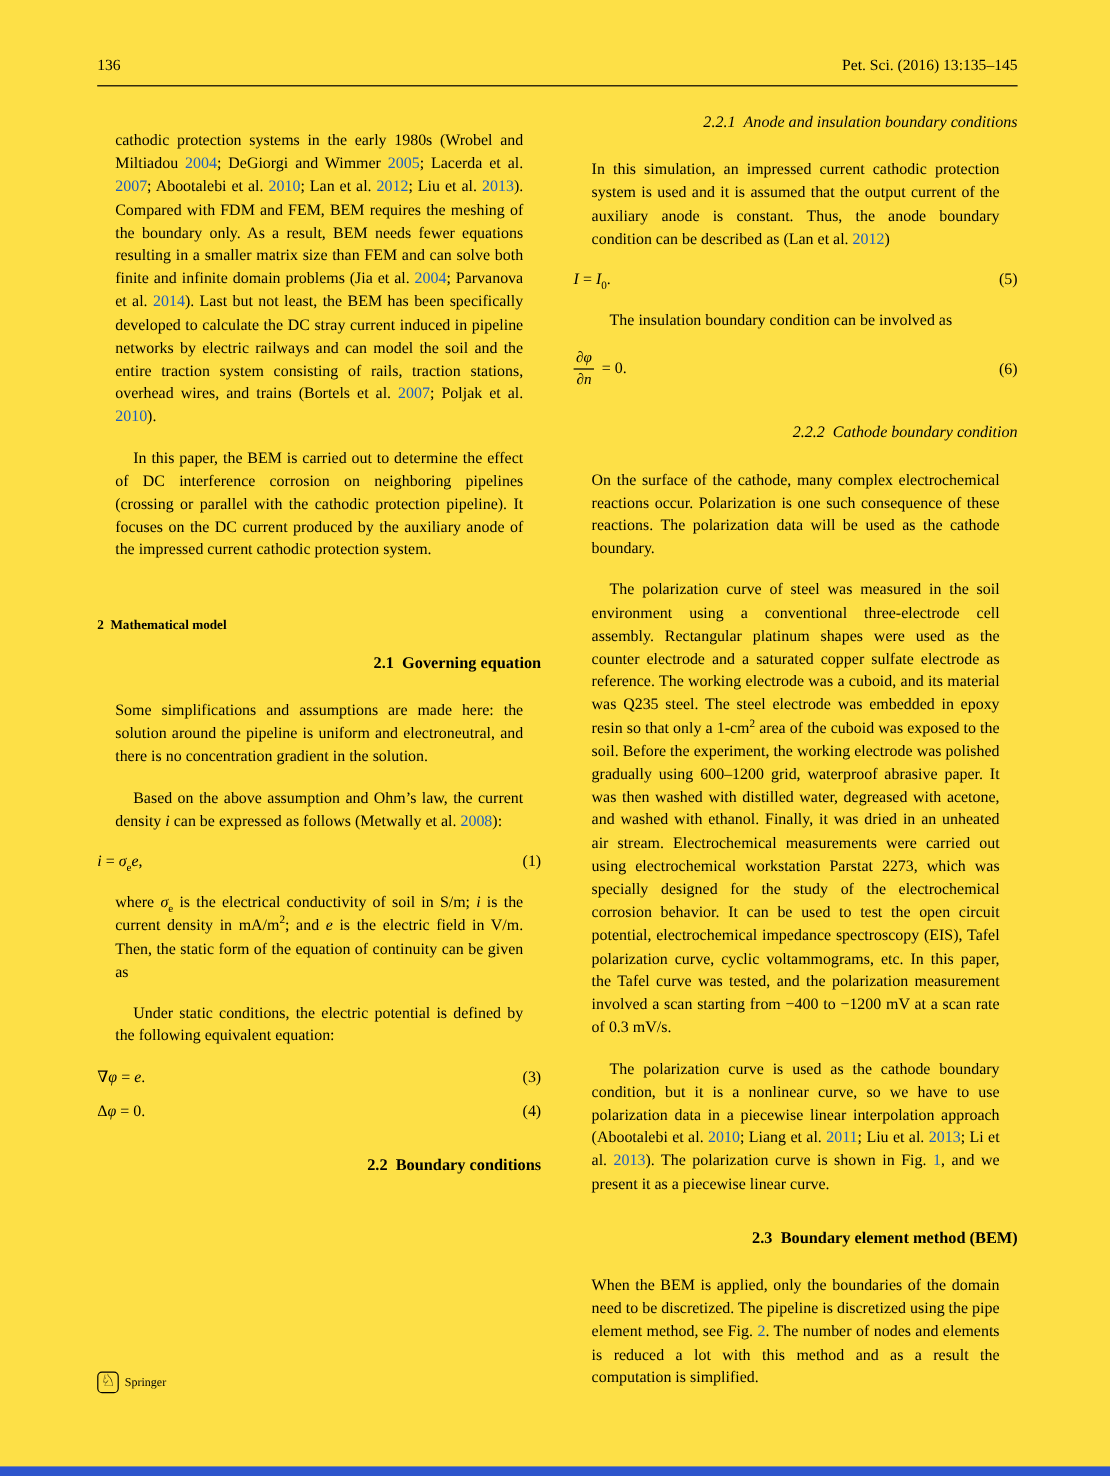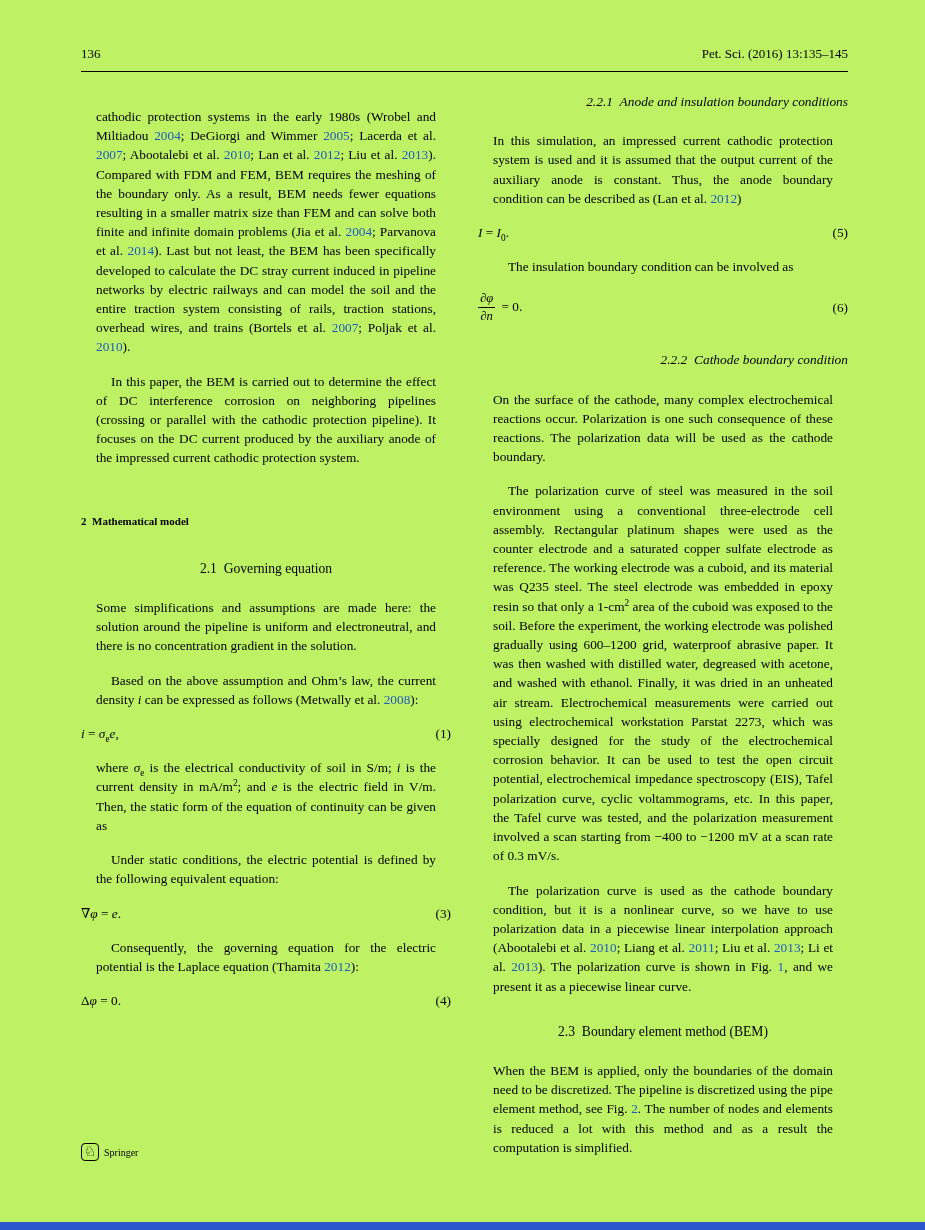--- a/index.html
+++ b/index.html
@@ -2,21 +2,21 @@
 <html lang="en" style="--link-color: #1d5cc0; --bar-color: #2d55cc;"><head>
 <meta charset="utf-8">
 <style>
   * { margin: 0; padding: 0; box-sizing: border-box; }
   html, body { background: #e9e9e9; }
   body { font-family: "Liberation Serif", "DejaVu Serif", serif; color: #000; }
   .page {
     position: relative;
     width: 925px;
     height: 1230px;
-    background: #bef264;
+    background: #fde047;
     margin: 0 auto;
     overflow: hidden;
   }
   .content { padding: 46px 77px 0 81px; }
   .header {
     display: flex;
     justify-content: space-between;
     align-items: flex-end;
     font-size: 13px;
     padding-bottom: 9px;
@@ -33,23 +33,23 @@
   .col p { margin: 15px; }
   .col p.indent { text-indent: 15px; }
   h2.sec {
     font-size: 11px;
     font-weight: bold;
     margin: 44px 0 0 0;
     text-align: left;
   }
   h3.subsec {
     font-size: 13.6px;
-    font-weight: normal;
-    margin: 28px 0 20px 0;
-    text-align: center;
+    font-weight: bold;
+    margin: 12px 0 20px 0;
+    text-align: right;
   }
   h4.subsubsec {
     font-size: 13.4px;
     font-weight: normal;
     font-style: italic;
     margin: 0 0 20px 0;
     text-align: right;
   }
   h4.subsubsec.mt { margin-top: 26px; }
   h3.subsec.mt2 { margin-top: 26px; }
@@ -136,27 +136,27 @@
         <p><span>where </span><span class="it">σ</span><sub>e</sub><span> is the electrical conductivity of soil in S/m; </span><span class="it">i</span><span> is the current density in mA/m</span><sup>2</sup><span>; and </span><span class="it">e</span><span> is the electric field in V/m. Then, the static form of the equation of continuity can be given as</span></p>
 
 
         <p class="indent">Under static conditions, the electric potential is defined by the following equivalent equation:</p>
 
         <div class="eq">
           <span class="eq-body"><span>∇</span><span class="it">φ</span><span> = </span><span class="it">e</span><span>.</span></span>
           <span class="eq-num">(3)</span>
         </div>
 
-        <p class="indent"><span>Consequently, the governing equation for the electric potential is the Laplace equation (Thamita </span><span class="cite">2012</span><span>):</span></p>
 
         <div class="eq">
           <span class="eq-body"><span>Δ</span><span class="it">φ</span><span> = 0.</span></span>
           <span class="eq-num">(4)</span>
         </div>
 
+        <h3 class="subsec mt2">2.2&nbsp;&nbsp;Boundary conditions</h3>
       </div>
 
       <div class="col">
         <h4 class="subsubsec">2.2.1&nbsp;&nbsp;Anode and insulation boundary conditions</h4>
         <p><span>In this simulation, an impressed current cathodic protection system is used and it is assumed that the output current of the auxiliary anode is constant. Thus, the anode boundary condition can be described as (Lan et al. </span><span class="cite">2012</span><span>)</span></p>
 
         <div class="eq">
           <span class="eq-body"><span class="it">I</span><span> = </span><span class="it">I</span><sub>0</sub><span>.</span></span>
           <span class="eq-num">(5)</span>
         </div>

